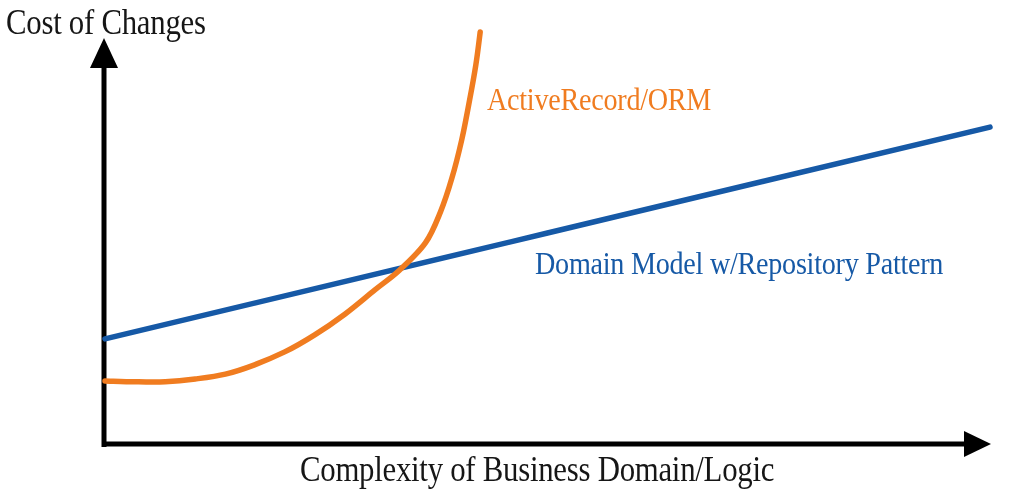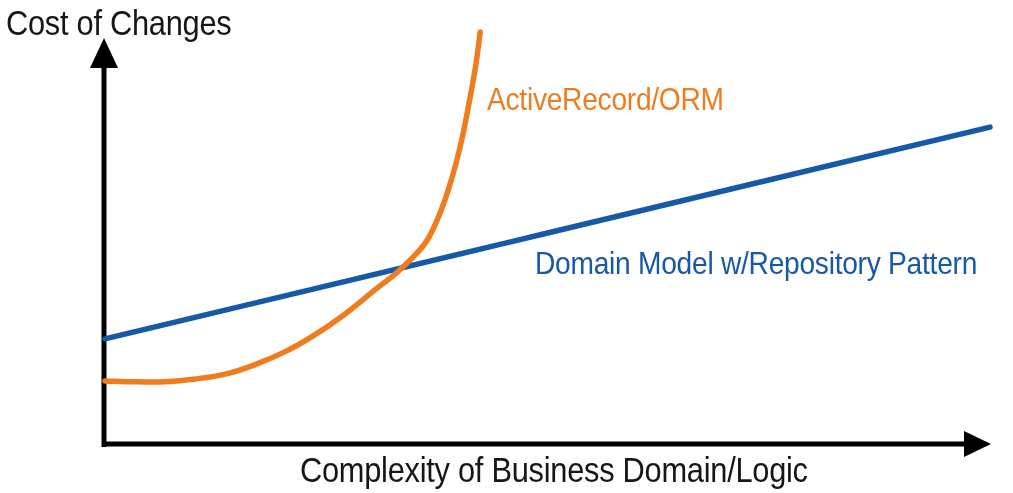--- a/index.html
+++ b/index.html
@@ -12,20 +12,21 @@
     height: 493px;
     position: relative;
     overflow: hidden;
     font-family: "Liberation Sans", sans-serif;
   }
   .stage {
     position: absolute;
     inset: 0;
     width: 1013px;
     height: 493px;
+    font-family: Liberation Serif, serif;
   }
   svg.chart {
     position: absolute;
     left: 0;
     top: 0;
     width: 1013px;
     height: 493px;
     display: block;
   }
   .lbl {

